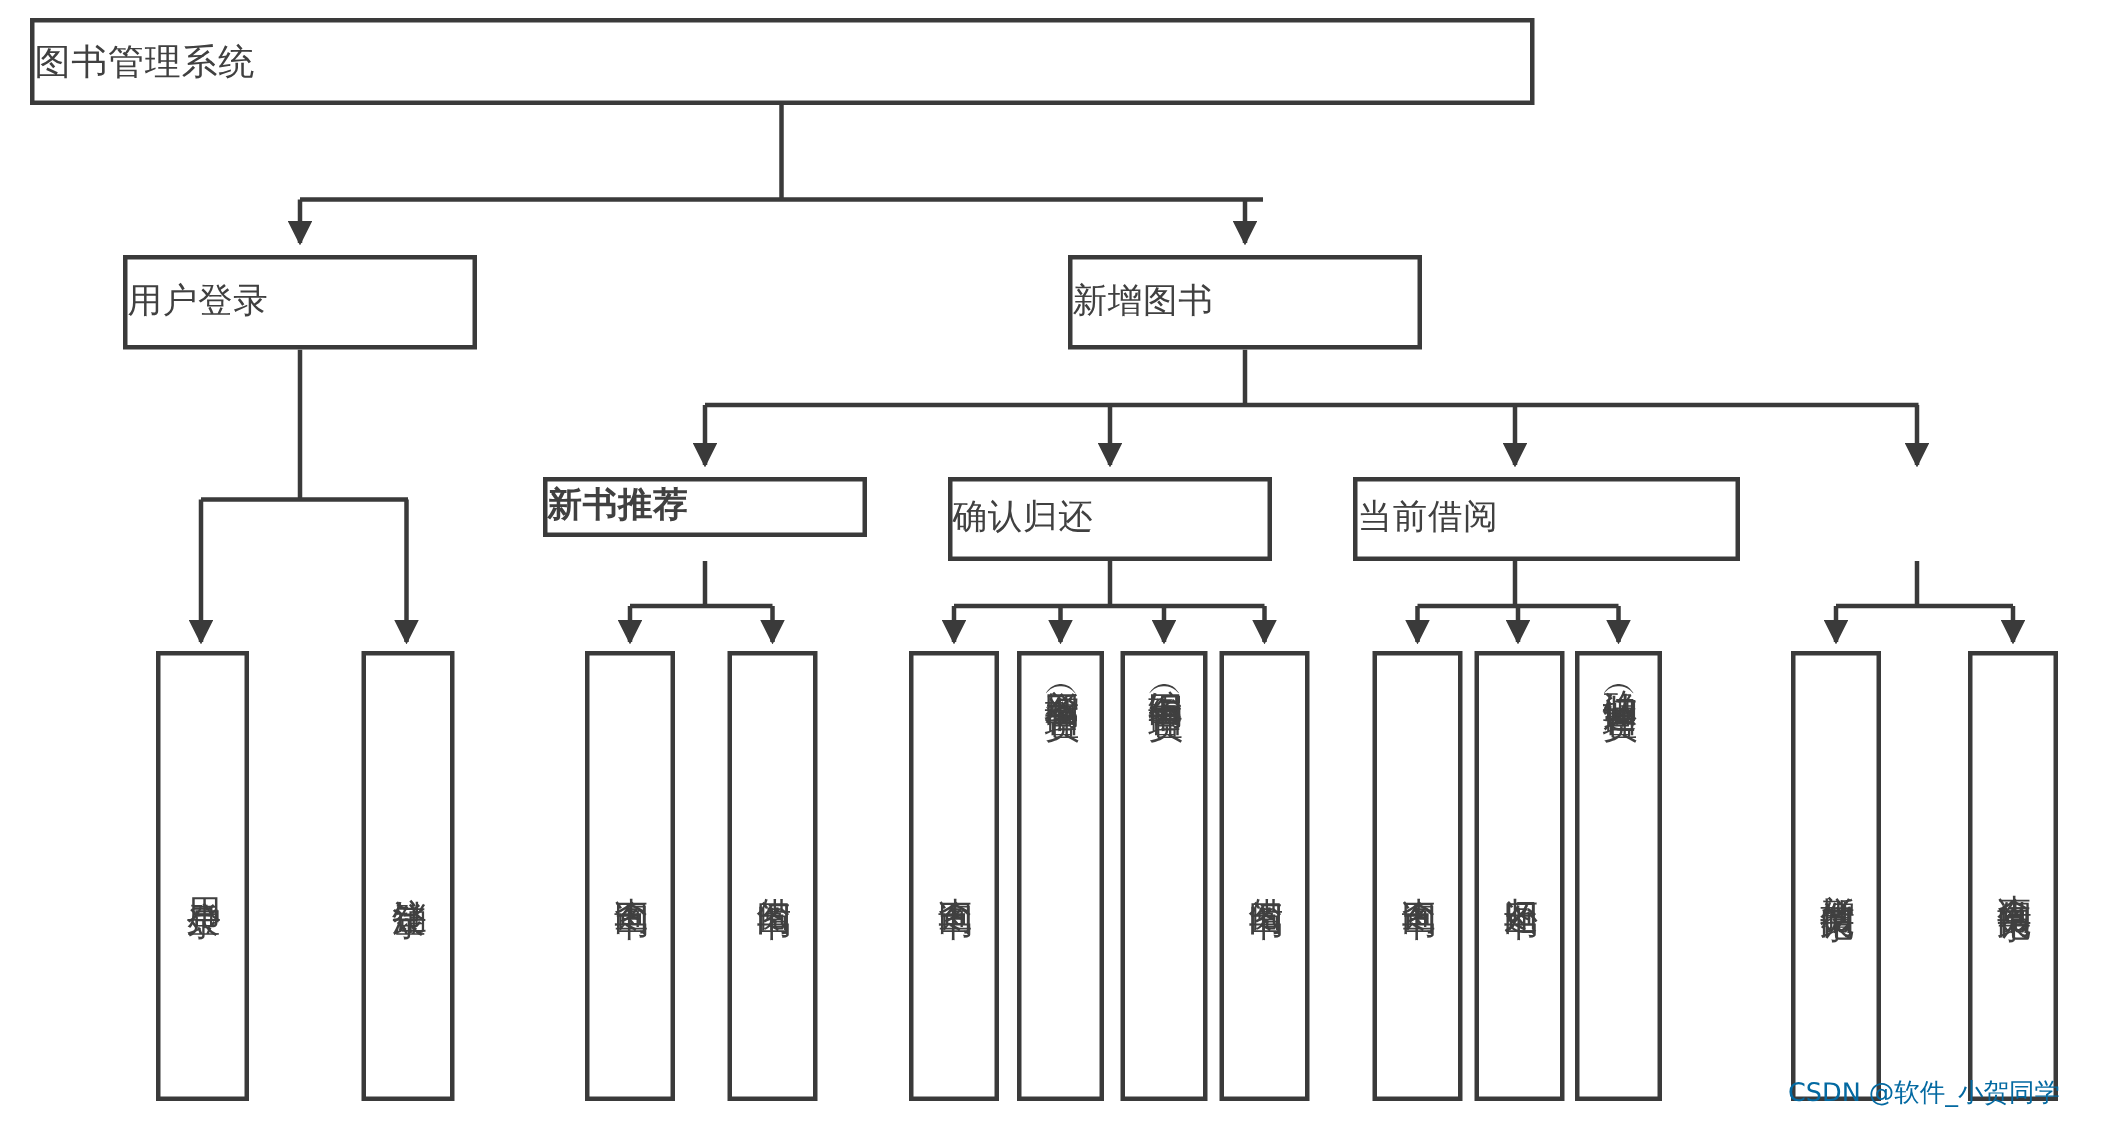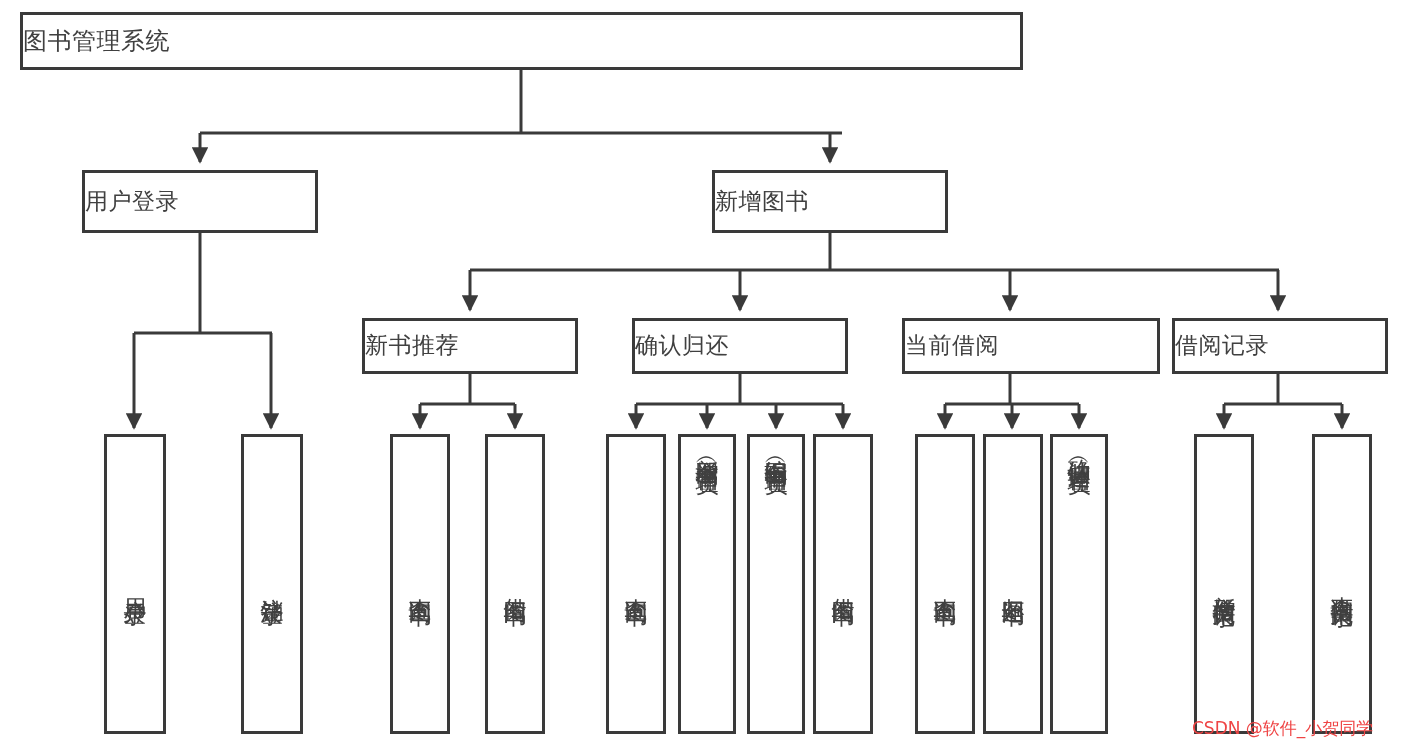--- a/index.html
+++ b/index.html
@@ -61,21 +61,21 @@
     line-height: 1.0;
     letter-spacing: 2px;
     white-space: nowrap;
   }
   .node.vert.center {
     align-items: center;
     padding-top: 0;
   }
   .watermark {
     position: absolute;
-    color: #ef4444;
+    color: #0369a1;
     font-size: 17px;
     white-space: nowrap;
     font-family: "DejaVu Sans", "Liberation Sans", sans-serif;
   }
 </style>
 </head>
 <body>
 
 <div id="canvas">
 
@@ -133,32 +133,29 @@
     <span class="label">图书管理系统</span>
   </div>
 
   <div class="node horiz" style="left:82px; top:170px; width:236px; height:63px;">
     <span class="label">用户登录</span>
   </div>
   <div class="node horiz" style="left:712px; top:170px; width:236px; height:63px;">
     <span class="label">新增图书</span>
   </div>
 
-  <div class="node horiz" style="left:362px; top:318px; width:216px; height:56px;">
+  <div class="node horiz" style="left:362px; top:318px; width:216px; height:40px;font-weight:bold;">
     <span class="label">新书推荐</span>
   </div>
   <div class="node horiz" style="left:632px; top:318px; width:216px; height:56px;">
     <span class="label">确认归还</span>
   </div>
   <div class="node horiz" style="left:902px; top:318px; width:258px; height:56px;">
     <span class="label">当前借阅</span>
   </div>
-  <div class="node horiz" style="left:1172px; top:318px; width:216px; height:56px;">
-    <span class="label">借阅记录</span>
-  </div>
 
   <div class="node vert center" style="left:104px; top:434px; width:62px; height:300px;">
     <span class="label">用户登录</span>
   </div>
   <div class="node vert center" style="left:241px; top:434px; width:62px; height:300px;">
     <span class="label">注销登录</span>
   </div>
 
   <div class="node vert center" style="left:390px; top:434px; width:60px; height:300px;">
     <span class="label">查询图书</span>

